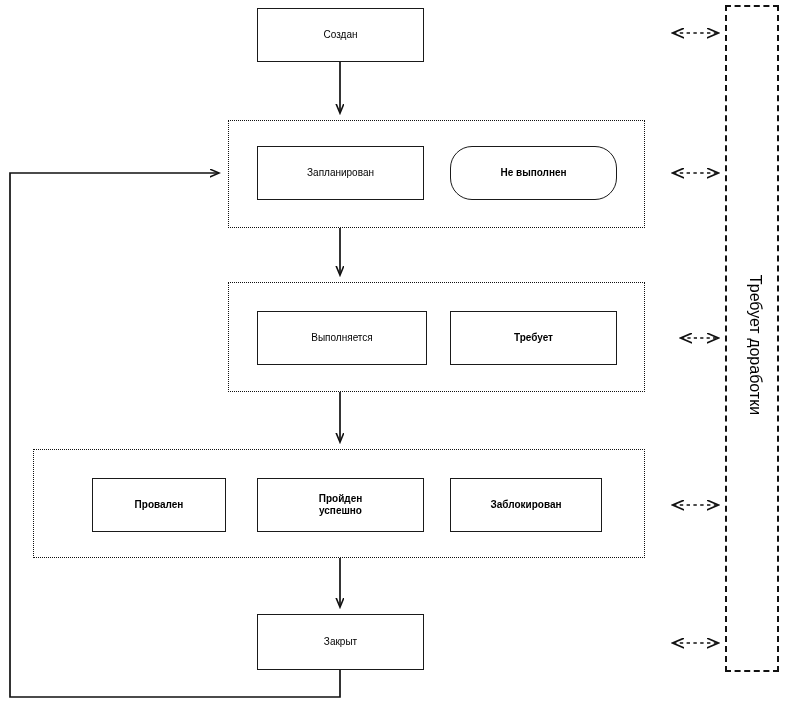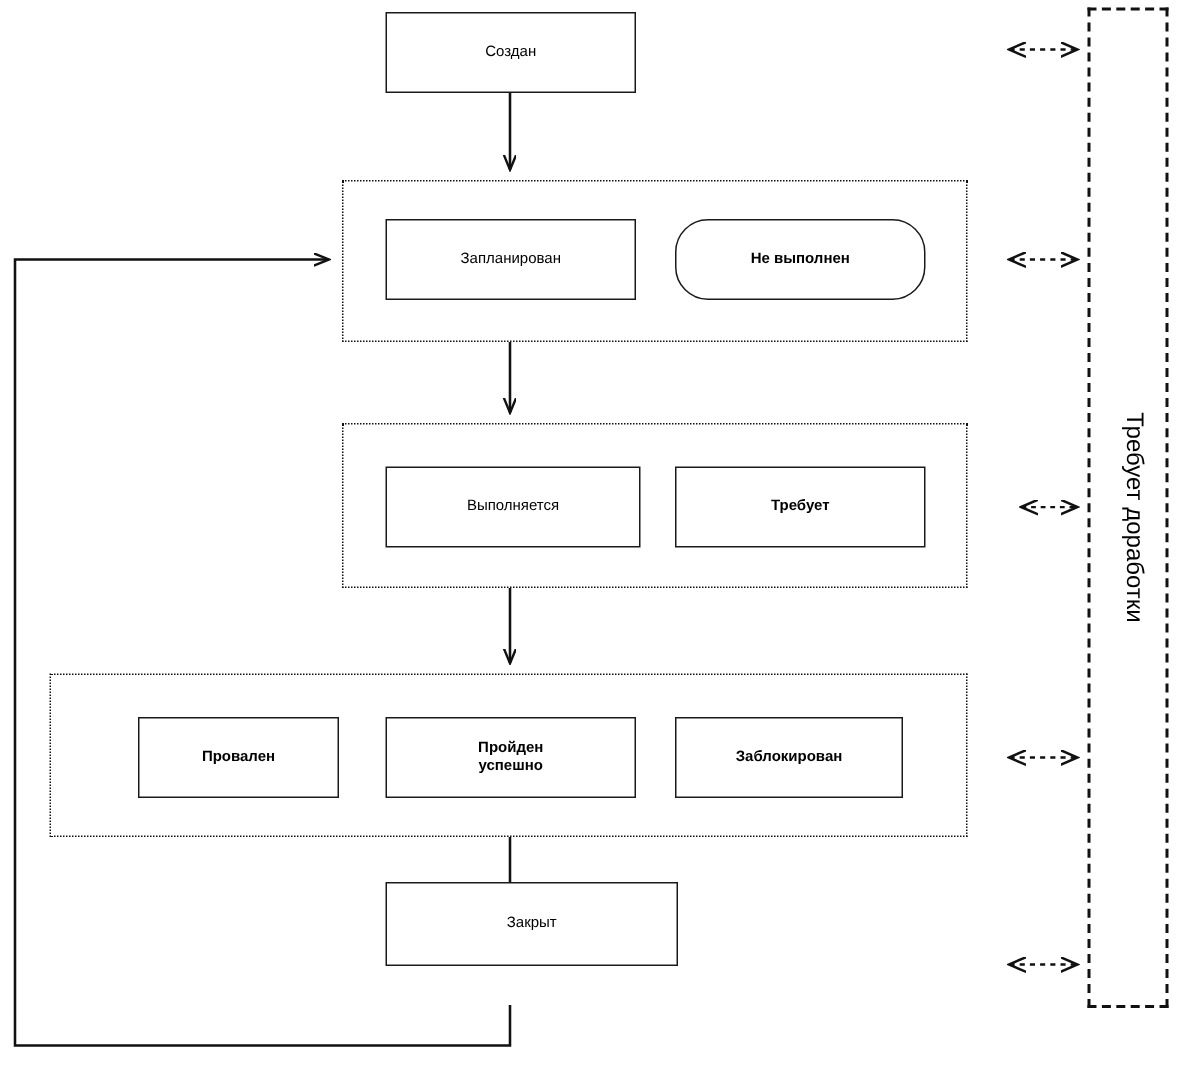--- a/index.html
+++ b/index.html
@@ -112,18 +112,18 @@
   <div class="node" id="n_planned" style="left: 257px; top: 146px; width: 167px; height: 54px;">Запланирован</div>
   <div class="node bold" id="n_not_done" style="left: 450px; top: 146px; width: 167px; height: 54px; border-radius: 22px;">Не выполнен</div>
 
   <div class="node" id="n_in_progress" style="left: 257px; top: 311px; width: 170px; height: 54px;">Выполняется</div>
   <div class="node bold" id="n_skipped" style="left: 450px; top: 311px; width: 167px; height: 54px;">Требует</div>
 
   <div class="node bold" id="n_failed" style="left: 64px; top: 478px; width: 134px; height: 54px; margin-left: 28px;">Провален</div>
   <div class="node bold" id="n_passed" style="left: 257px; top: 478px; width: 167px; height: 54px;">Пройден<br>успешно</div>
   <div class="node bold" id="n_blocked" style="left: 450px; top: 478px; width: 152px; height: 54px;">Заблокирован</div>
 
-  <div class="node" id="n_closed" style="left: 257px; top: 588px; width: 195px; height: 56px; text-align: right;">Закрыт</div>
+  <div class="node" id="n_closed" style="left: 257px; top: 614px; width: 167px; height: 56px; text-align: right;">Закрыт</div>
 
   <div class="side-panel" id="side_panel" style="left: 725px; top: 5px; width: 54px; height: 667px;"></div>
   <div class="side-panel-label" id="side_panel_label" style="left: 755px; top: 345px; transform: translate(-50%, -50%) rotate(90deg);">Требует доработки</div>
 
 </div>
 
 </body></html>

